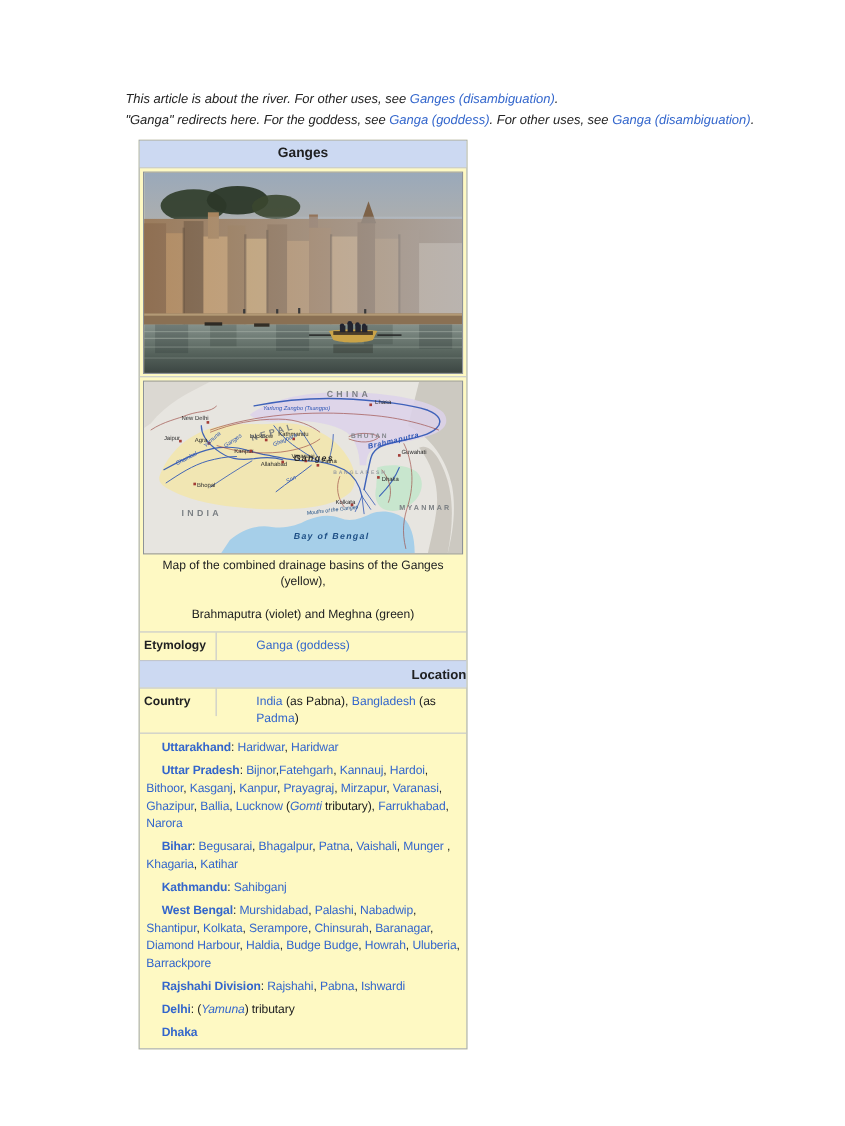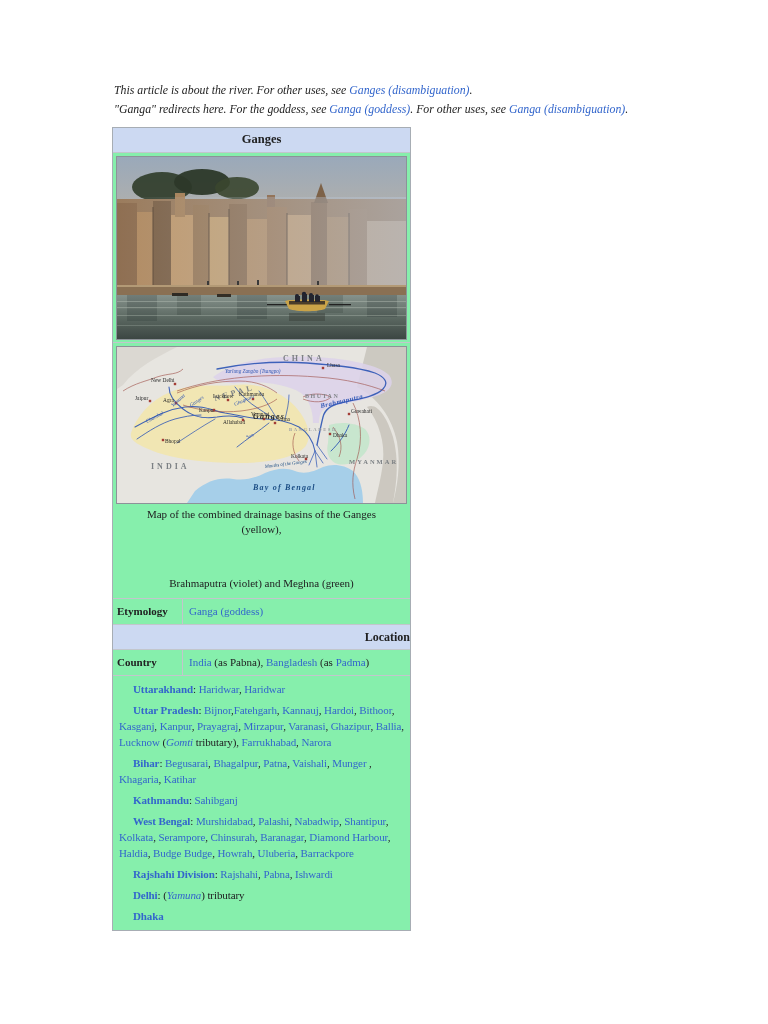--- a/index.html
+++ b/index.html
@@ -1,40 +1,40 @@
 <!DOCTYPE html>
 <html style="--link: #3366cc; --header_bg: #ccd9f2; --border: #a7adb4;"><head>
 <meta charset="utf-8">
 <style>
   html,body{margin:0;padding:0;background:#ffffff;}
   .page{position:relative;width:768px;height:1024px;background:#fff;
-        font-family:Liberation Serif, serif;color:#202122;overflow:hidden;}
+        font-family:Liberation Sans, sans-serif;color:#202122;overflow:hidden;}
   .hatnote{position:absolute;left:114px;margin:0;font-size:11.8px;font-style:italic;
            color:#222;white-space:nowrap;}
   .hatnote .tk-il{font-style:italic;}
   .tk-p{color:inherit;}
   .tk-i{font-style:italic;}
   .tk-l{color:var(--link,#3366cc);}
   .tk-b{color:var(--link,#3366cc);font-weight:bold;margin-left:14px;}
   .tk-il{color:var(--link,#3366cc);font-style:italic;}
 
-  .infobox{position:absolute;left:112px;top:127px;width:297px;background:#86efac;
+  .infobox{position:absolute;left:126px;top:127px;width:297px;background:#fef9c3;
            border:1px solid var(--border,#a7adb4);font-size:11px;line-height:1.35;}
   .ib-cell + .ib-cell{border-top:1px solid #c2c6cc;}
   .ib-title{background:var(--header_bg,#ccd9f2);text-align:center;font-weight:bold;
             font-size:12.5px;padding:3px 0 4px;}
   .ib-img{padding:3px 3px 2px;text-align:center;}
   .ib-img svg{display:block;border:1px solid #8d9299;margin:0 auto;}
   .ib-caption{font-size:11px;text-align:center;padding:2px 4px 3px;}
-  .ib-mapcap{font-size:11px;padding:16px 10px;}
+  .ib-mapcap{font-size:11px;padding:4px 10px;}
   .ib-mapcap.first{padding-top:3px;margin-bottom:7px;}
   .ib-mapcap.second{padding-bottom:6px;}
   .ib-sechead{background:var(--header_bg,#ccd9f2);text-align:right;font-weight:bold;
               font-size:12px;padding:4px 0;}
-  .ib-row{display:flex;align-items:flex-start;}
+  .ib-row{display:flex;align-items:flex-start;gap:30px;}
   .ib-label{flex:0 0 70px;box-sizing:border-box;font-weight:bold;
             padding:5px 2px 5px 4px;border-right:1px solid #c2c6cc;}
   .ib-value{flex:1;padding:5px 4px 5px 6px;}
   .ib-cities{letter-spacing:-0.1px;}
   .ib-para{margin:0 0 5px;line-height:16px;}
   .ib-para:last-child{margin-bottom:1px;}
 
   
   .ml-country{fill:#7c8084;font-size:8px;font-weight:bold;letter-spacing:3px;}
   .ml-country-sm{fill:#83878b;font-size:6px;font-weight:bold;letter-spacing:1.5px;}

